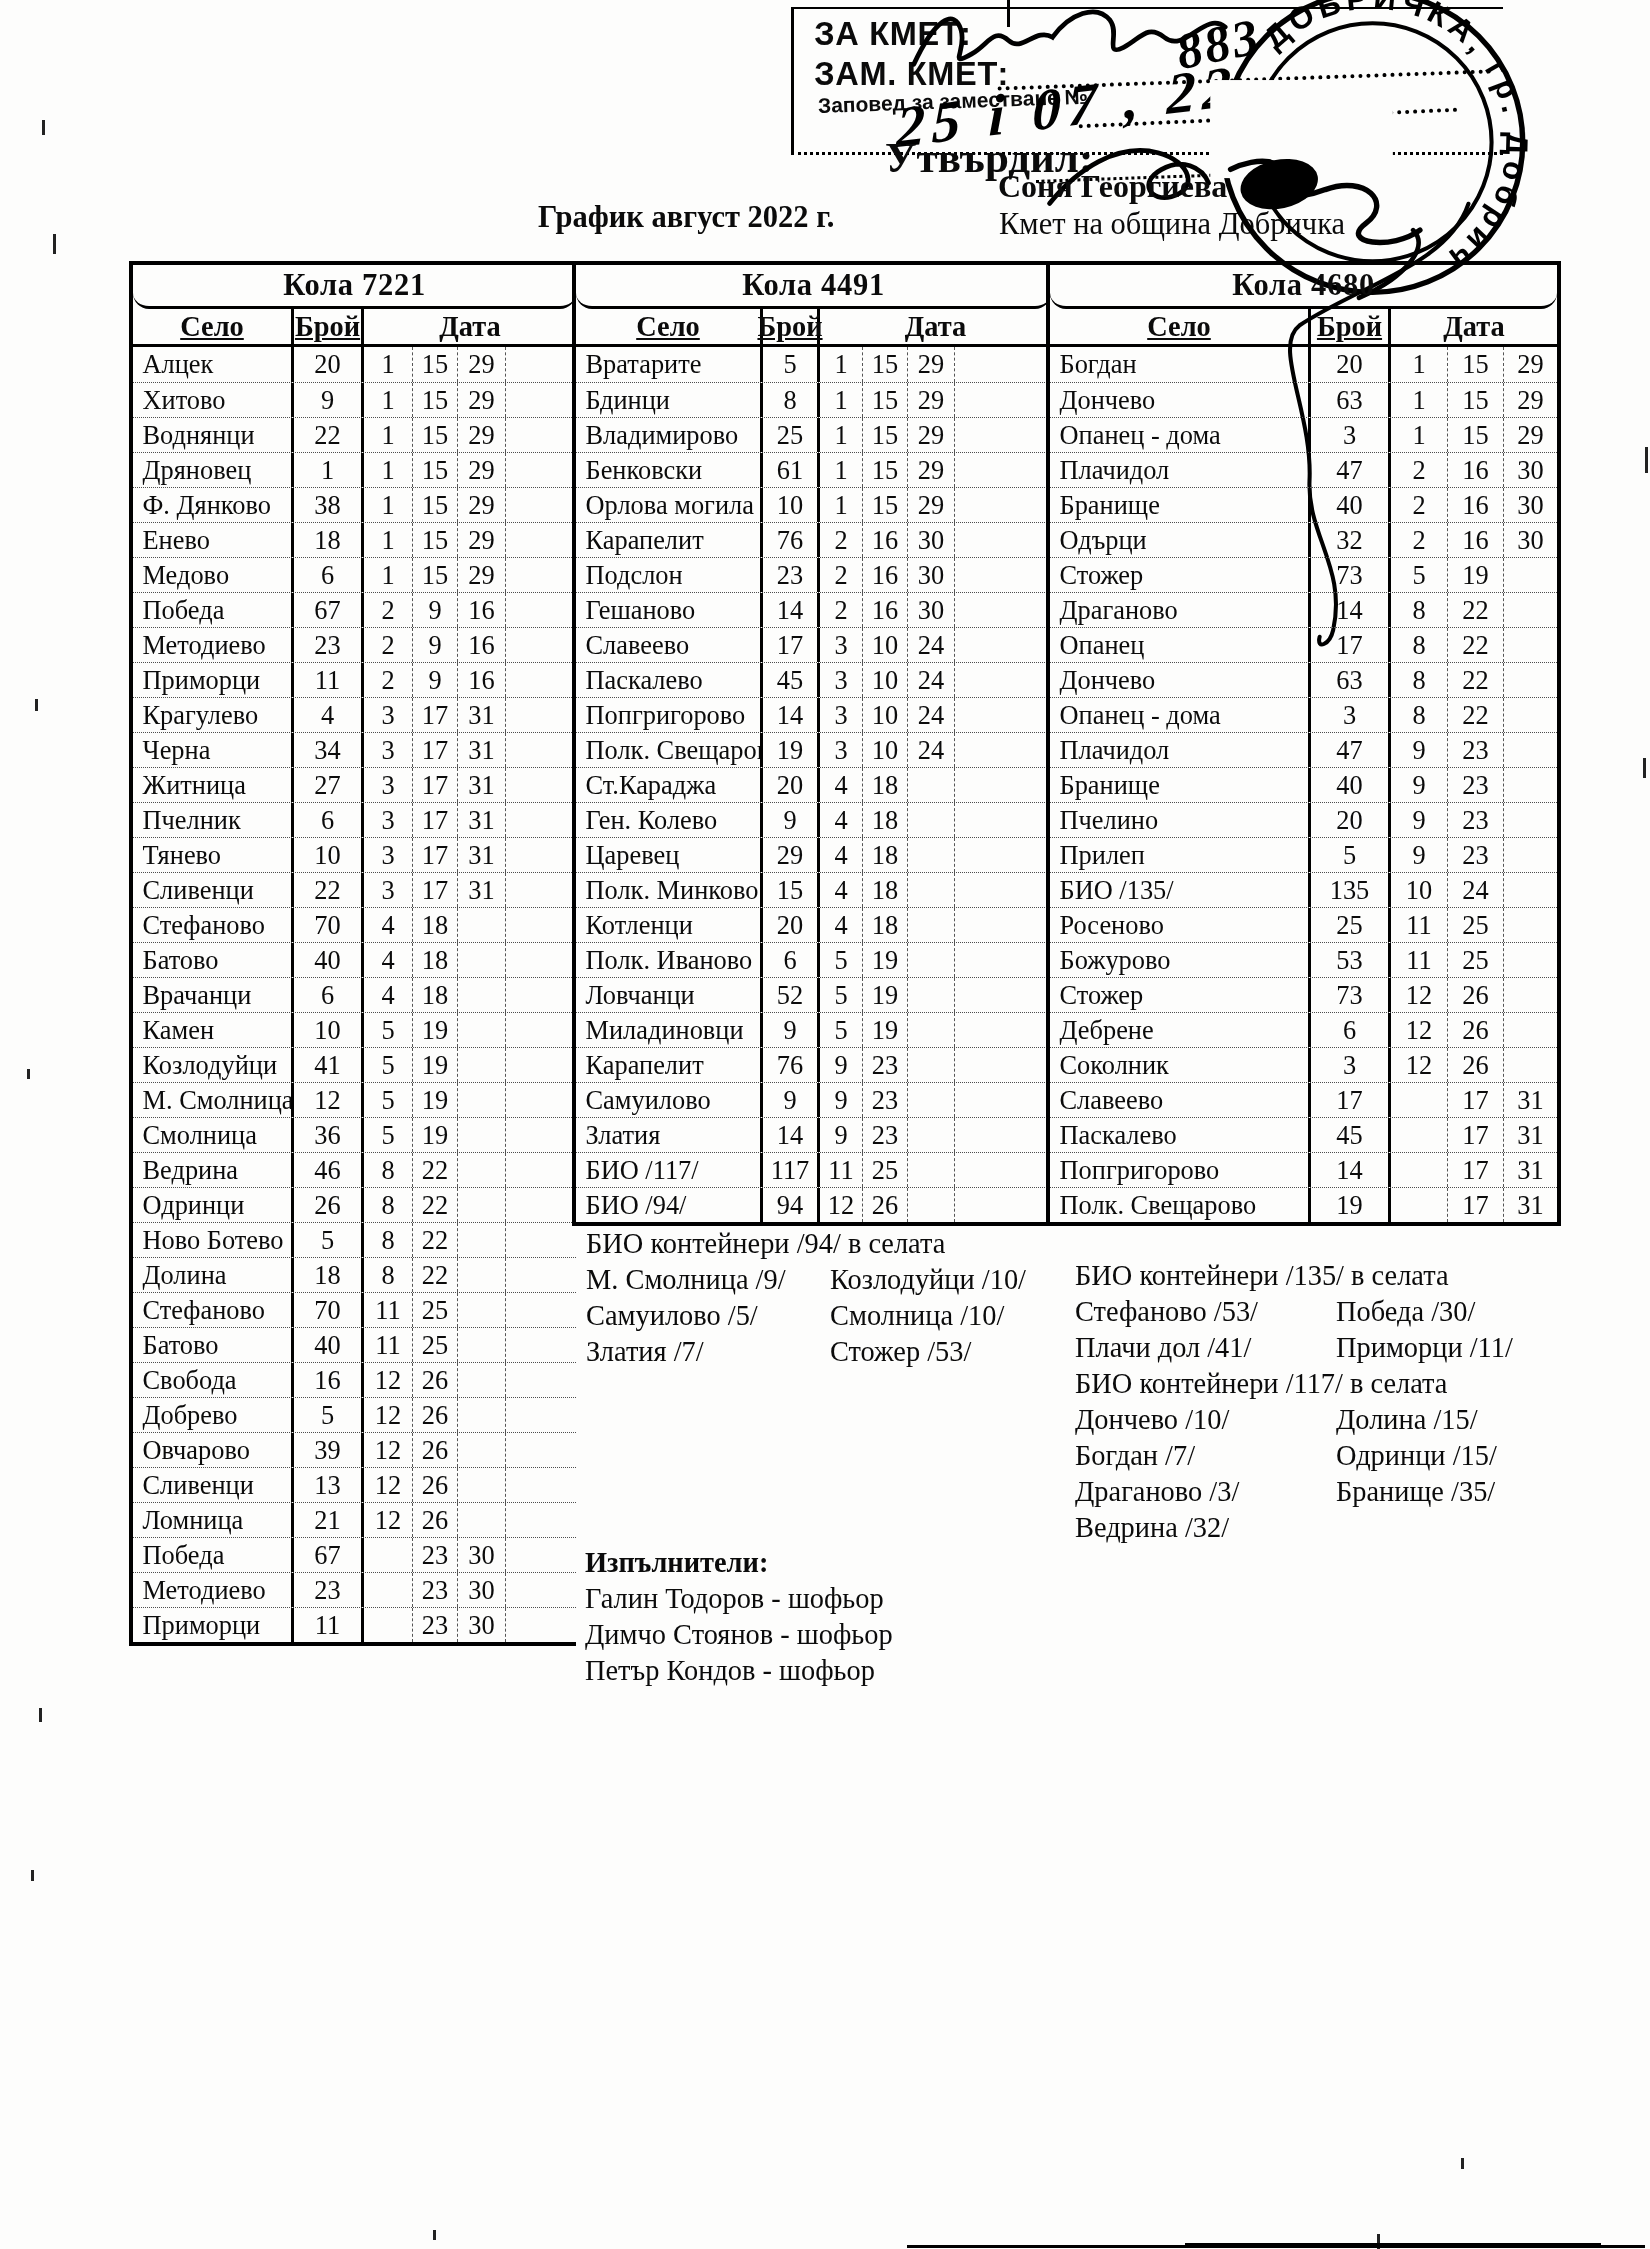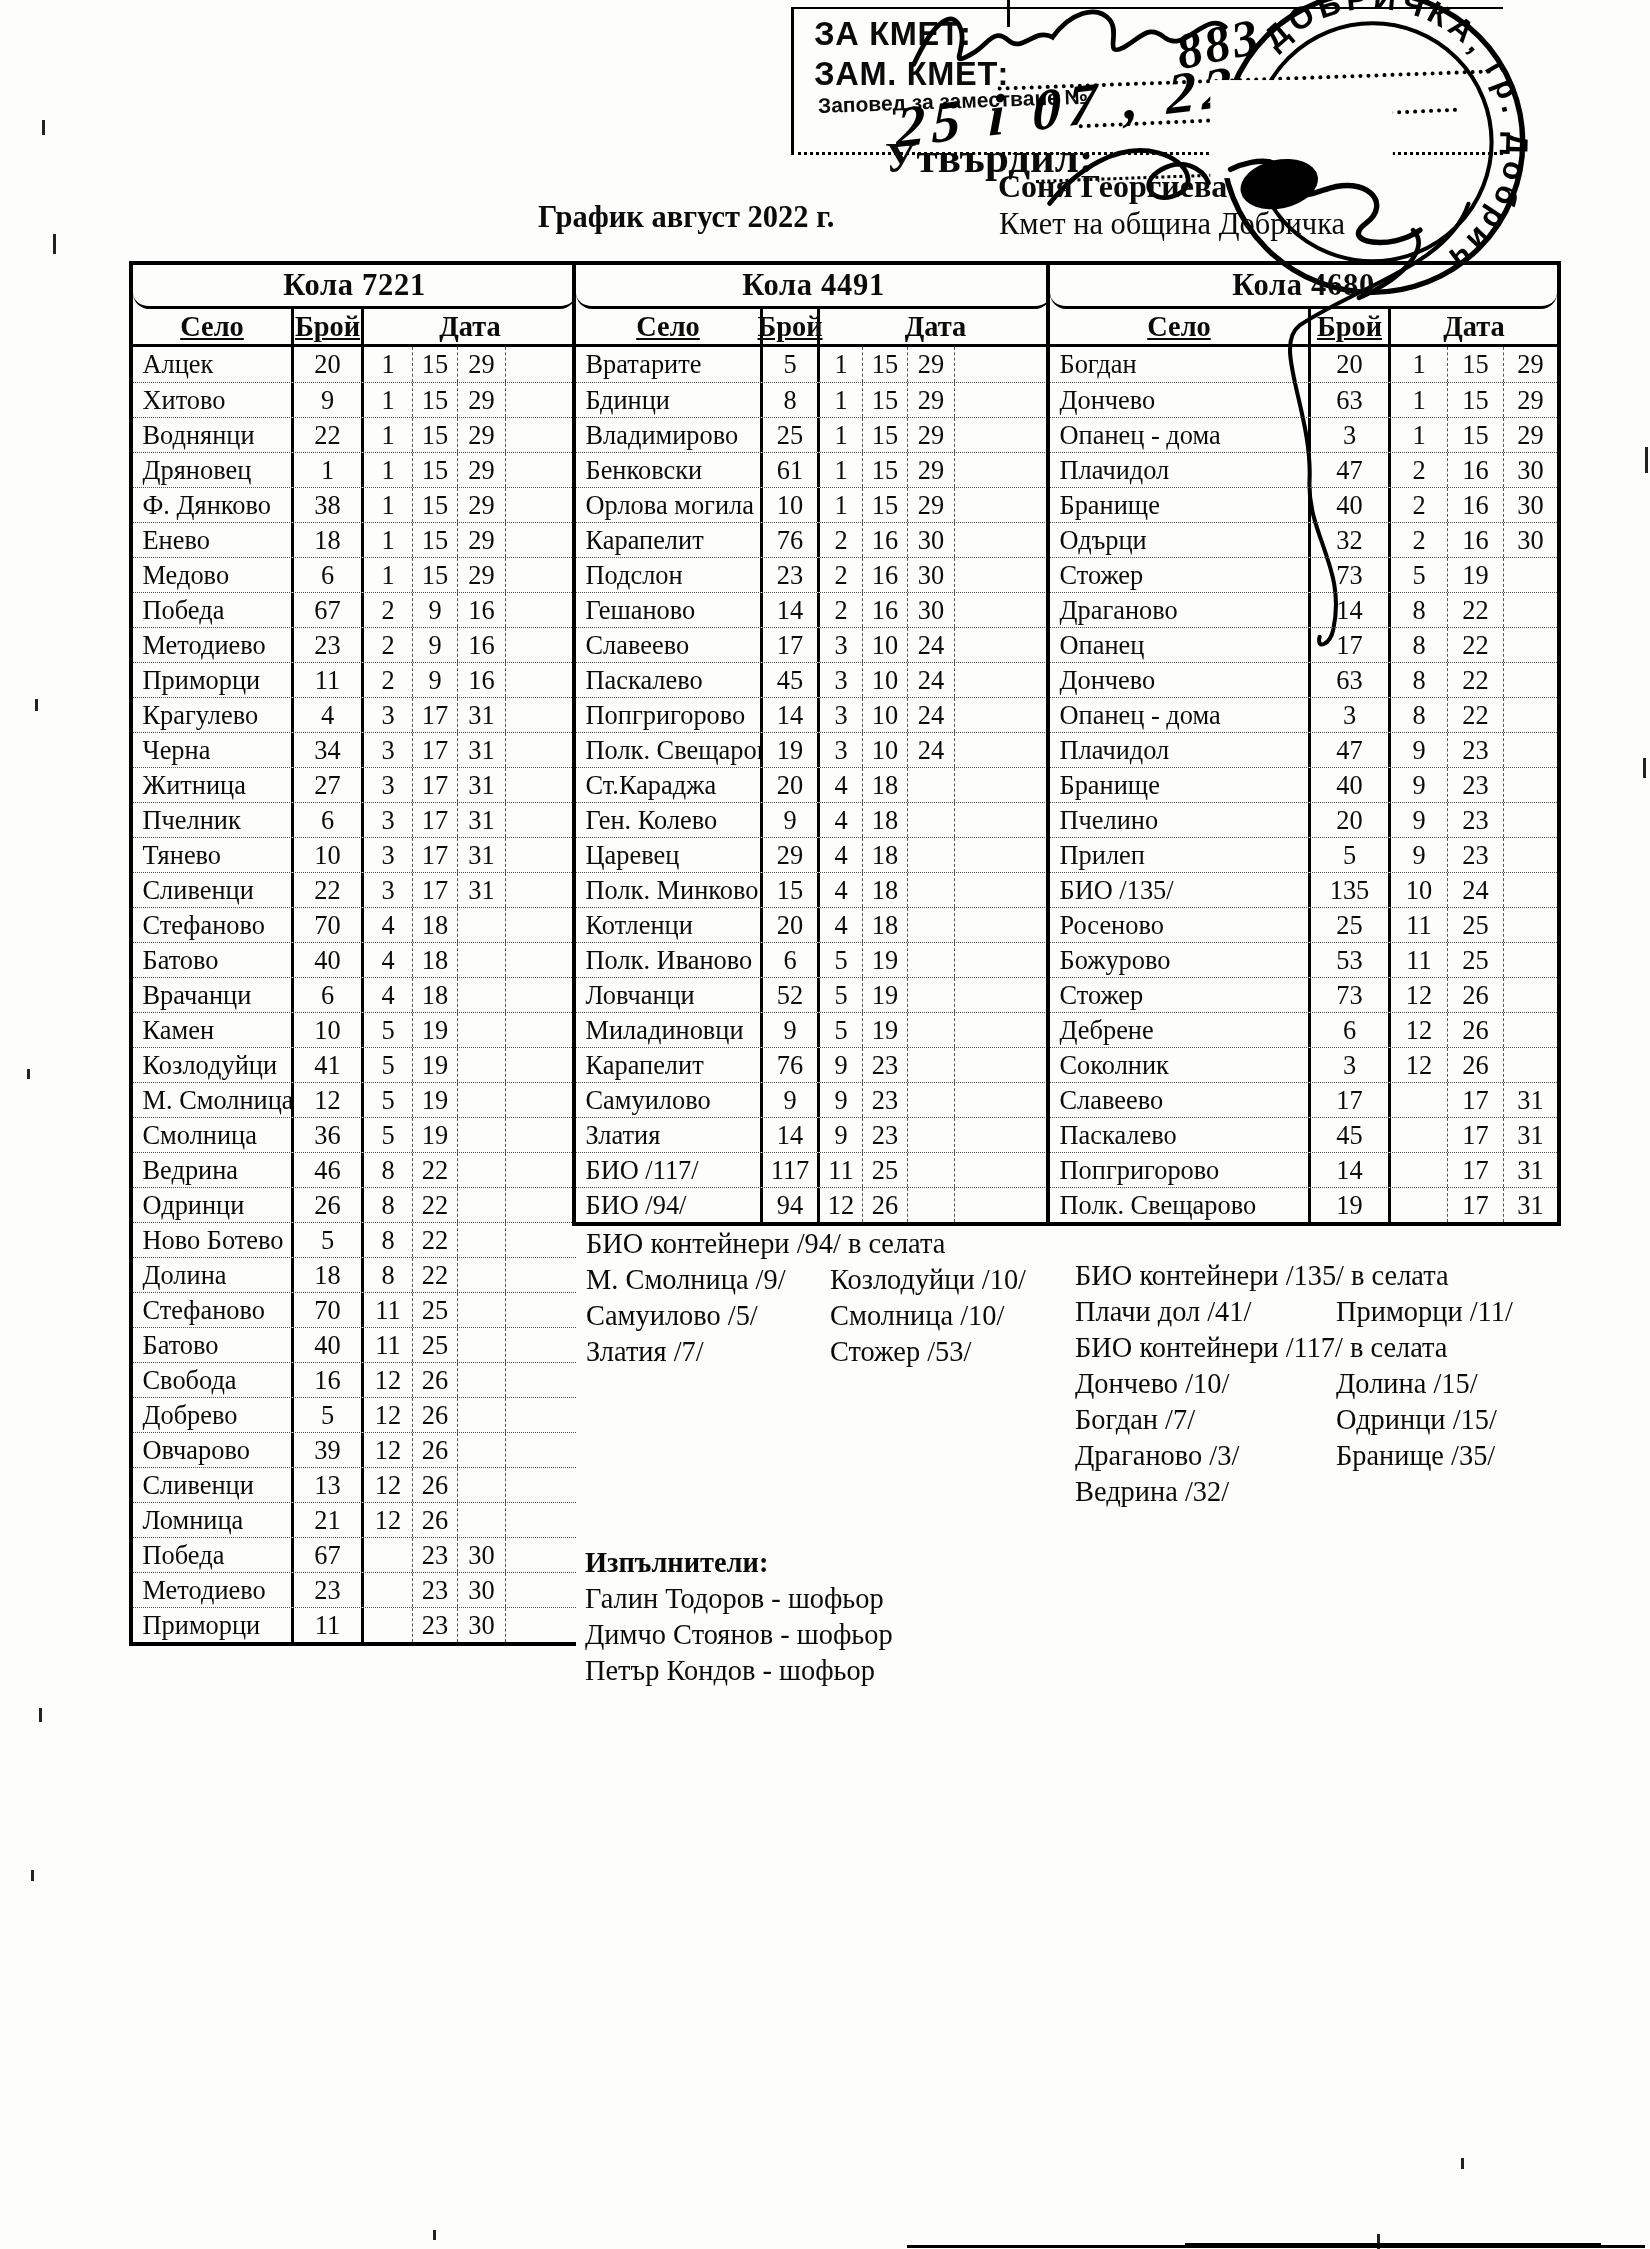--- a/index.html
+++ b/index.html
@@ -820,20 +820,24 @@
         <span class="c2">Смолница /10/</span>
       </div>
       <div class="note-line">
         <span class="c1">Златия /7/</span>
         <span class="c2">Стожер /53/</span>
       </div>
     </div>
   <div class="notes notes-right">
       <div class="note-line">БИО контейнери /135/ в селата</div>
       <div class="note-line">
+        <span class="c1">Стефаново /53/</span>
+        <span class="c2">Победа /30/</span>
+      </div>
+      <div class="note-line">
         <span class="c1">Плачи дол /41/</span>
         <span class="c2">Приморци /11/</span>
       </div>
       <div class="note-line">БИО контейнери /117/ в селата</div>
       <div class="note-line">
         <span class="c1">Дончево /10/</span>
         <span class="c2">Долина /15/</span>
       </div>
       <div class="note-line">
         <span class="c1">Богдан /7/</span>

